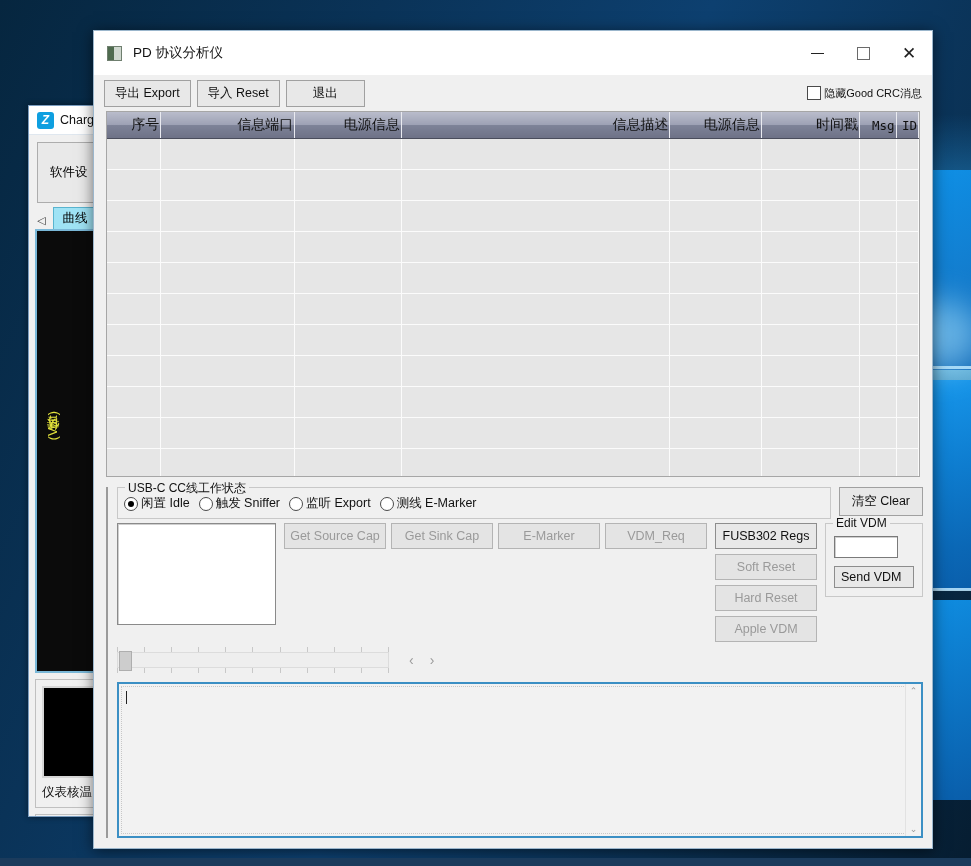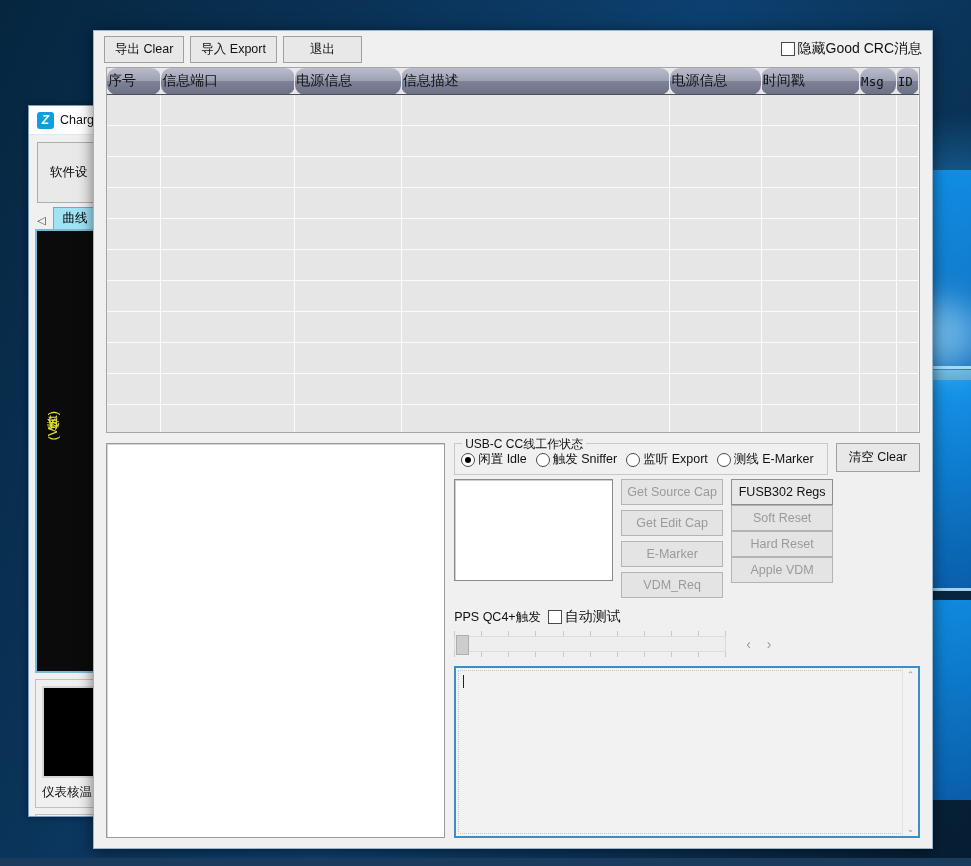--- a/index.html
+++ b/index.html
@@ -51,31 +51,31 @@
   #dlg .t-title{font-size:13.5px;color:#111;flex:1;}
   .wbtn{width:46px;height:44px;display:flex;align-items:center;justify-content:center;color:#222;font-size:15px;}
   .wbtn.close{font-size:17px;}
   .wmin{width:13px;height:1px;background:#222;}
   .wmax{width:11px;height:11px;border:1px solid #6a6a6a;}
 
   #dlg .toolbar{height:36px;display:flex;align-items:center;padding:0 10px;flex:0 0 auto;}
   .tbtn{border:1px solid #a0a0a0;background:#e8e8e8;font-size:12.5px;padding:4px 10px;margin-right:6px;white-space:nowrap;color:#111;}
   .tbtn.wide{padding:4px 26px;}
   .spacer{flex:1;}
-  .cbwrap{display:flex;align-items:center;font-size:14px;color:#111;white-space:nowrap;}
+  .cbwrap{display:flex;align-items:center;font-size:11px;color:#111;white-space:nowrap;margin-left:12px;}
   .cbox{width:12px;height:12px;border:1px solid #4a4a4a;background:#fff;margin-right:3px;flex:0 0 auto;}
 
   
   #tablewrap{margin:0 12px;border:1px solid #a6a6a6;background:#e6e6e6;height:364px;overflow:hidden;flex:0 0 auto;}
   table.grid{border-collapse:collapse;width:100%;table-layout:fixed;}
   table.grid thead th{
     height:24px;font-size:14px;font-weight:normal;color:#111;
     background:linear-gradient(180deg,#b9bccb 0%,#9ea2b5 48%,#7d8297 52%,#6e7287 100%);
     border-right:1px solid #e9eaf0;border-bottom:1px solid #4a4d5c;
-    font-family:"DejaVu Sans","Liberation Sans",sans-serif;text-align:left;border-radius:10px;
+    font-family:"DejaVu Sans","Liberation Sans",sans-serif;text-align:right;
   }
   table.grid thead th.mono{font-family:"DejaVu Sans Mono","Liberation Mono",monospace;font-size:12.5px;}
   table.grid tbody td{height:28px;border-right:1px solid #fbfbfb;border-bottom:1px solid #fbfbfb;background:#e6e6e6;}
 
   
   #lower{display:flex;margin:10px 12px 0 12px;gap:9px;flex:1 1 auto;}
   #leftpane{width:360px;background:#fff;border:1px solid #9a9a9a;box-shadow:inset 1px 1px 0 #d4d4d4;}
   #rightpane{flex:1;display:flex;flex-direction:column;}
 
   .grp{border:1px solid #c8c8c8;position:relative;padding:10px 8px 8px 8px;}
@@ -153,24 +153,37 @@
     <div class="blackpane">
       <div class="bigdigit">0</div>
     </div>
     <div class="smalltxt">仪表核温:</div>
   </div>
   <div class="statusbar">设备连接</div>
 </div>
 
 <div id="dlg">
 
+  <div class="titlebar">
+    <div class="t-icon"></div>
+    <div class="t-title">PD 协议分析仪</div>
+    <div class="wbtn">
+        <div class="wmin"></div>
+      </div>
+    <div class="wbtn">
+        <div class="wmax"></div>
+      </div>
+    <div class="wbtn close">
+        <span>✕</span>
+      </div>
+  </div>
 
   <div class="toolbar">
-    <span class="tbtn">导出 Clear</span>
-    <span class="tbtn">导入 Export</span>
+    <span class="tbtn">导出 Export</span>
+    <span class="tbtn">导入 Reset</span>
     <span class="tbtn wide">退出</span>
     <span class="spacer"></span>
     <span class="cbwrap">
       <span class="cbox"></span>
       <span>隐藏Good CRC消息</span>
     </span>
   </div>
 
   <div id="tablewrap">
     <table class="grid">
@@ -340,41 +353,39 @@
                 <span>测线 E-Marker</span>
               </span>
             </div>
         </div>
         <span class="clearbtn">清空 Clear</span>
       </div>
 
 
       <div style="display:flex;gap:8px;margin-top:4px;align-items:flex-start;">
         <div id="pdolist"></div>
-        <div style="display:flex;flex-direction:column;gap:5px;" id="pdo-col1">
+        <div style="display:flex;gap:5px;" id="pdo-col1">
             <div class="gbtn">Get Source Cap</div>
-            <div class="gbtn">Get Edit Cap</div>
+            <div class="gbtn">Get Sink Cap</div>
             <div class="gbtn">E-Marker</div>
             <div class="gbtn">VDM_Req</div>
           </div>
-        <div style="display:flex;flex-direction:column;justify-content:space-between;" id="pdo-col2">
+        <div style="display:flex;flex-direction:column;gap:5px;justify-content:space-between;" id="pdo-col2">
             <div class="gbtn on">FUSB302 Regs</div>
             <div class="gbtn">Soft Reset</div>
             <div class="gbtn">Hard Reset</div>
             <div class="gbtn">Apple VDM</div>
           </div>
-      </div>
-
-      <div style="display:flex;align-items:center;gap:7px;margin-top:10px;">
-        <span class="seclabel">PPS QC4+触发</span>
-        <span class="cbwrap">
-          <span class="cbox"></span>
-          <span>自动测试</span>
-        </span>
-      </div>
+        <div class="grp vdmgrp" style="padding:12px 8px 8px 8px;">
+          <span class="lg">Edit VDM</span>
+          <div class="vdminput"></div>
+          <div class="vdmbtn">Send VDM</div>
+        </div>
+      </div>
+
 
       <div style="display:flex;align-items:center;gap:0;margin-top:5px;">
         <div style="width:272px;">
           <div class="ticks" id="ticks-top">
               <i></i>
               <i></i>
               <i></i>
               <i></i>
               <i></i>
               <i></i>

